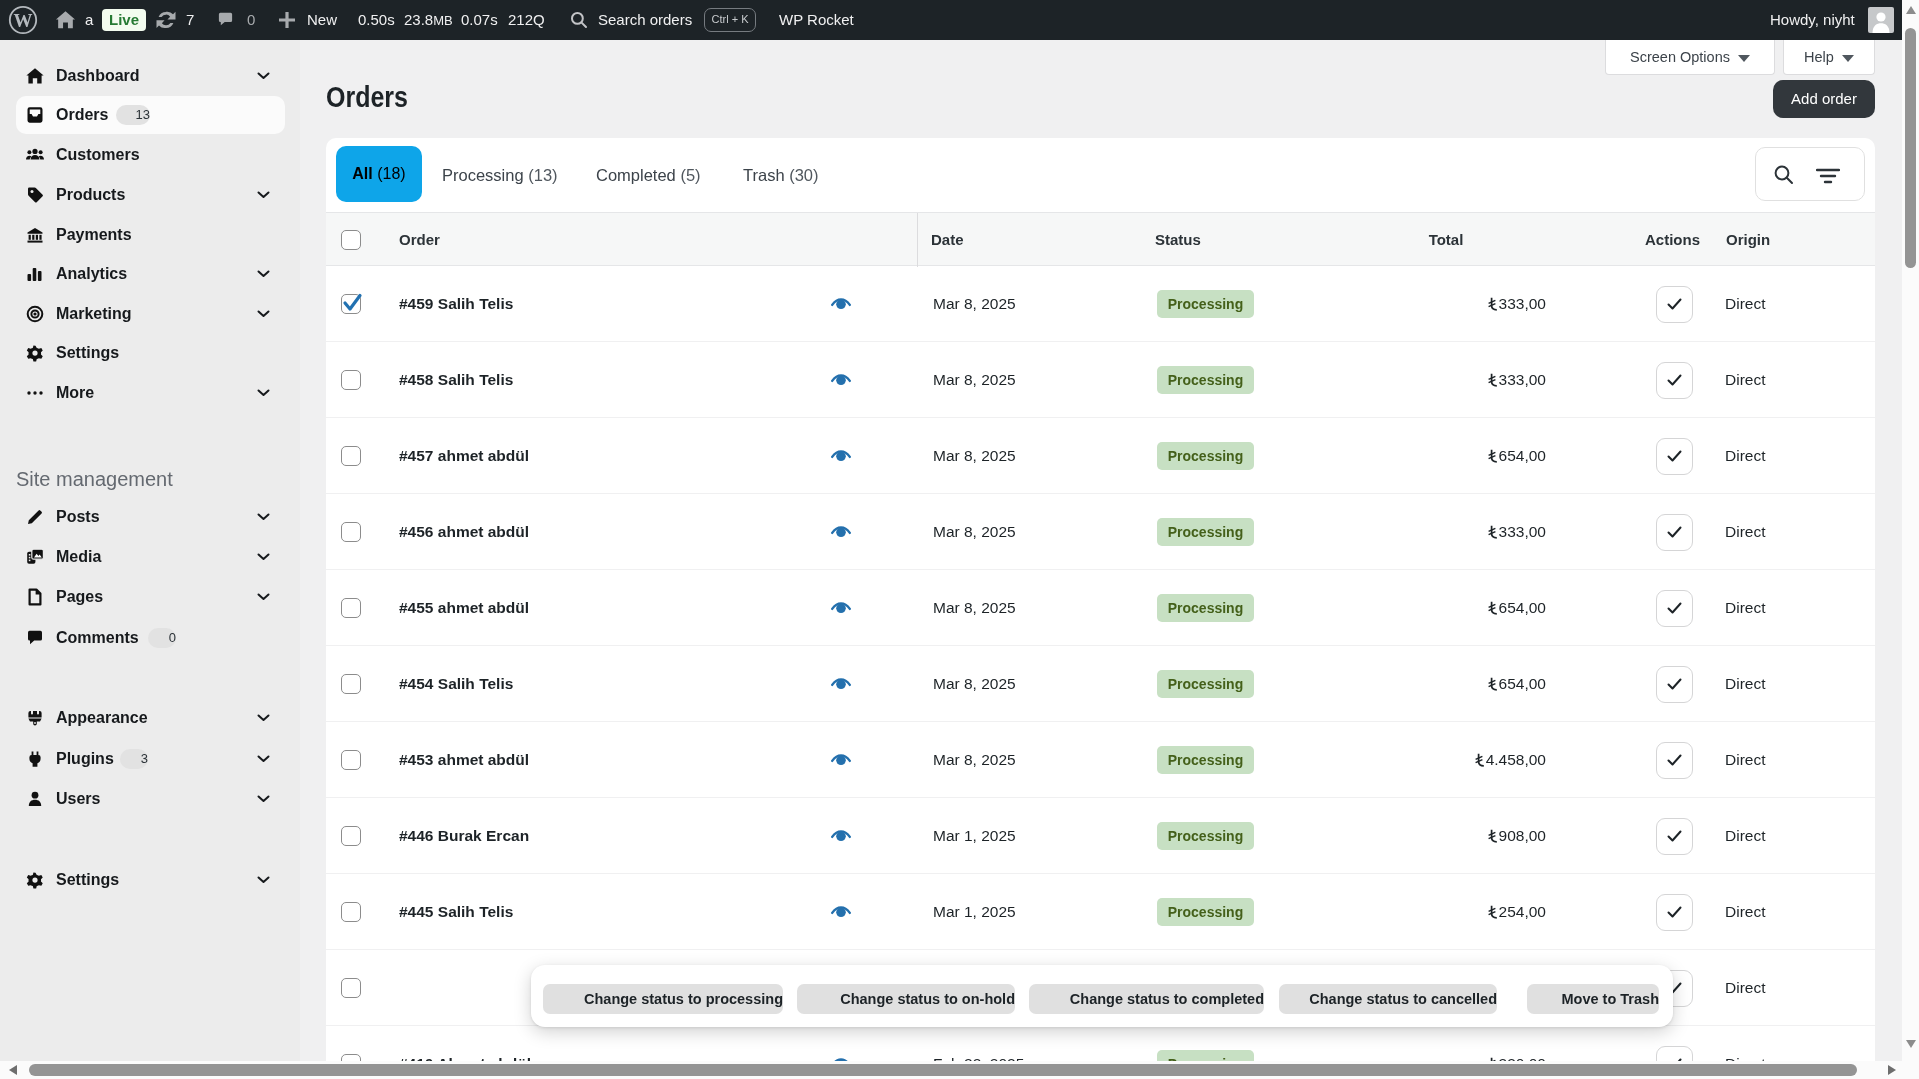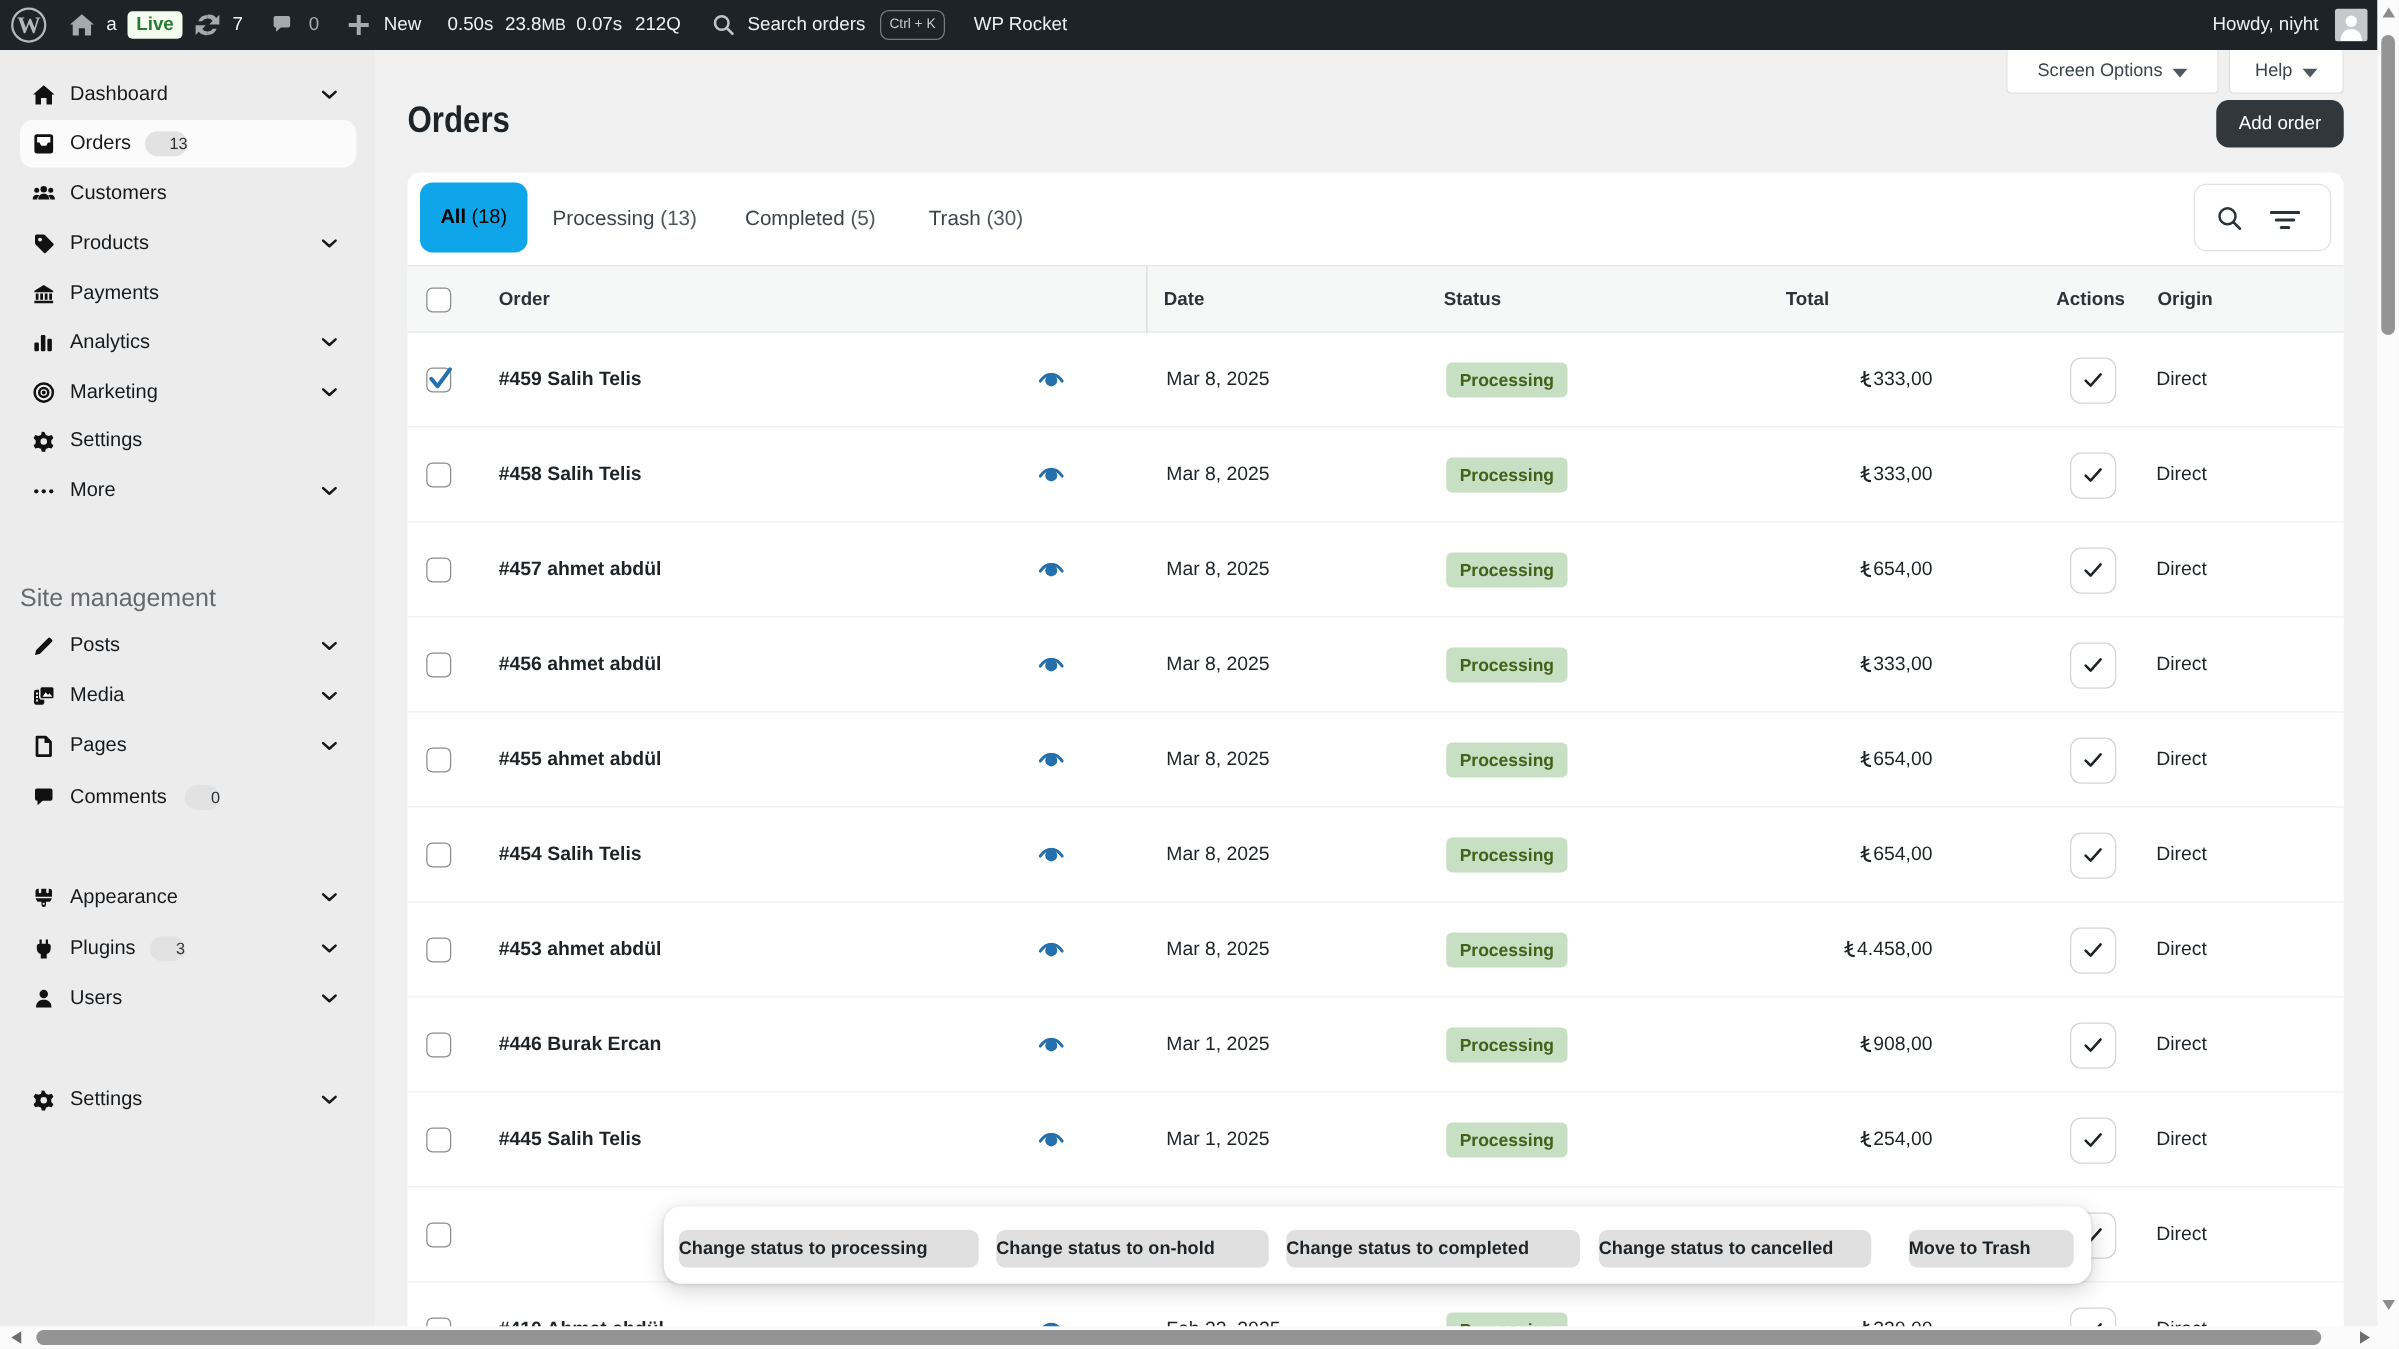--- a/index.html
+++ b/index.html
@@ -10,21 +10,21 @@
 .topbar span { position:absolute; top:0; line-height:40px; white-space:nowrap; }
 .tgray { color:#a7aaad; }
 .live { position:absolute; left:102px; top:9px; width:44px; height:22px; background:#f3fcef; color:#267a33; font-weight:700; font-size:15px; text-align:center; line-height:22px; border-radius:4px; }
 .ctrlk { position:absolute; left:704px; top:8px; width:52px; height:24px; border:1.6px solid #767b80; border-radius:7px; color:#c8cbce; font-size:11px; text-align:center; line-height:21px; }
 .avatar { position:absolute; left:1868px; top:7px; width:26px; height:26px; background:#c6c8ca; border-radius:2px; overflow:hidden; }
 
 
 .sidebar { position:absolute; left:0; top:40px; width:300px; height:1021px; background:#ececec; }
 .it { position:absolute; left:0; width:300px; height:38px; }
 .it .ic { position:absolute; left:26px; top:10px; }
-.it .lbl { position:absolute; left:56px; top:0; line-height:38px; font-size:16px; font-weight:400; color:#16191c; letter-spacing:0; }
+.it .lbl { position:absolute; left:56px; top:0; line-height:38px; font-size:16px; font-weight:700; color:#16191c; letter-spacing:0; }
 .it .chev { position:absolute; left:257px; top:15px; }
 .sbadge { position:absolute; top:9px; height:20px; background:#e2e2e2; border-radius:10px; color:#2c3338; font-size:13px; text-align:right; line-height:20px; }
 .active-pill { position:absolute; left:16px; top:56px; width:269px; height:38px; background:#fbfbfb; border-radius:10px; }
 .sm-label { position:absolute; left:16px; top:428px; font-size:20px; color:#646970; }
 
 
 .main { position:absolute; left:300px; top:40px; width:1602px; height:1021px; background:#f0f0f1; }
 h1 { position:absolute; left:26px; top:40px; font-size:25px; font-weight:700; color:#1d2327; transform:scaleY(1.18); transform-origin:0 0; }
 .so-box { position:absolute; background:#fff; border:1px solid #dcdcde; border-top:none; border-radius:0 0 4px 4px; height:35px; top:0; color:#3c434a; font-size:14.5px; display:flex; align-items:center; justify-content:center; gap:8px; }
 .so-box .tri { width:0; height:0; border-left:6px solid transparent; border-right:6px solid transparent; border-top:7px solid #50575e; margin-top:2px; }
@@ -48,21 +48,21 @@
 .row .oname { left:73px; font-weight:700; color:#1d2327; }
 .row .eye { position:absolute; left:505px; top:32px; }
 .row .date { left:607px; }
 .row .badge { left:831px; top:24px; width:97px; height:28px; line-height:28px; background:#c7e0c3; color:#44601a; font-weight:700; border-radius:5px; text-align:center; font-size:14px; }
 .row .total { left:1020px; width:200px; text-align:right; }
 .row .abtn { left:1330px; top:20px; width:37px; height:37px; line-height:35px; text-align:center; border:1px solid #d5d5d6; border-radius:9px; font-size:15px; color:#1d2327; }
 .row .origin { left:1399px; }
 
 
 .bulkbar { position:absolute; left:231px; top:925px; width:1142px; height:62px; background:#fff; border-radius:14px; box-shadow:0 5px 18px rgba(0,0,0,0.18), 0 1px 3px rgba(0,0,0,0.1); }
-.bbtn { position:absolute; top:19px; height:30px; background:#e0e0e0; border-radius:7px; font-size:14.5px; font-weight:700; color:#1d2327; text-align:left; line-height:30px; }
+.bbtn { position:absolute; top:19px; height:30px; background:#e0e0e0; border-radius:7px; font-size:14.5px; font-weight:700; color:#1d2327; text-align:right; line-height:30px; }
 
 
 .vscroll { position:absolute; right:0; top:0; width:17px; height:1079px; background:#fbfbfb; }
 .vthumb { position:absolute; left:3px; top:28px; width:11px; height:240px; background:#949494; border-radius:5.5px; }
 .hscroll { position:absolute; left:0; bottom:0; width:1902px; height:18px; background:#fbfbfb; }
 .hthumb { position:absolute; left:29px; top:3px; width:1828px; height:12px; background:#949494; border-radius:6px; }
 .tri-up { position:absolute; left:3.5px; top:6px; width:0; height:0; border-left:5px solid transparent; border-right:5px solid transparent; border-bottom:8px solid #8c8c8c; }
 .tri-down { position:absolute; left:3.5px; top:1040px; width:0; height:0; border-left:5px solid transparent; border-right:5px solid transparent; border-top:8px solid #8c8c8c; }
 .tri-left { position:absolute; left:9px; top:4px; width:0; height:0; border-top:5px solid transparent; border-bottom:5px solid transparent; border-right:8px solid #6e6e6e; }
 .tri-right { position:absolute; left:1888px; top:4px; width:0; height:0; border-top:5px solid transparent; border-bottom:5px solid transparent; border-left:8px solid #6e6e6e; }

